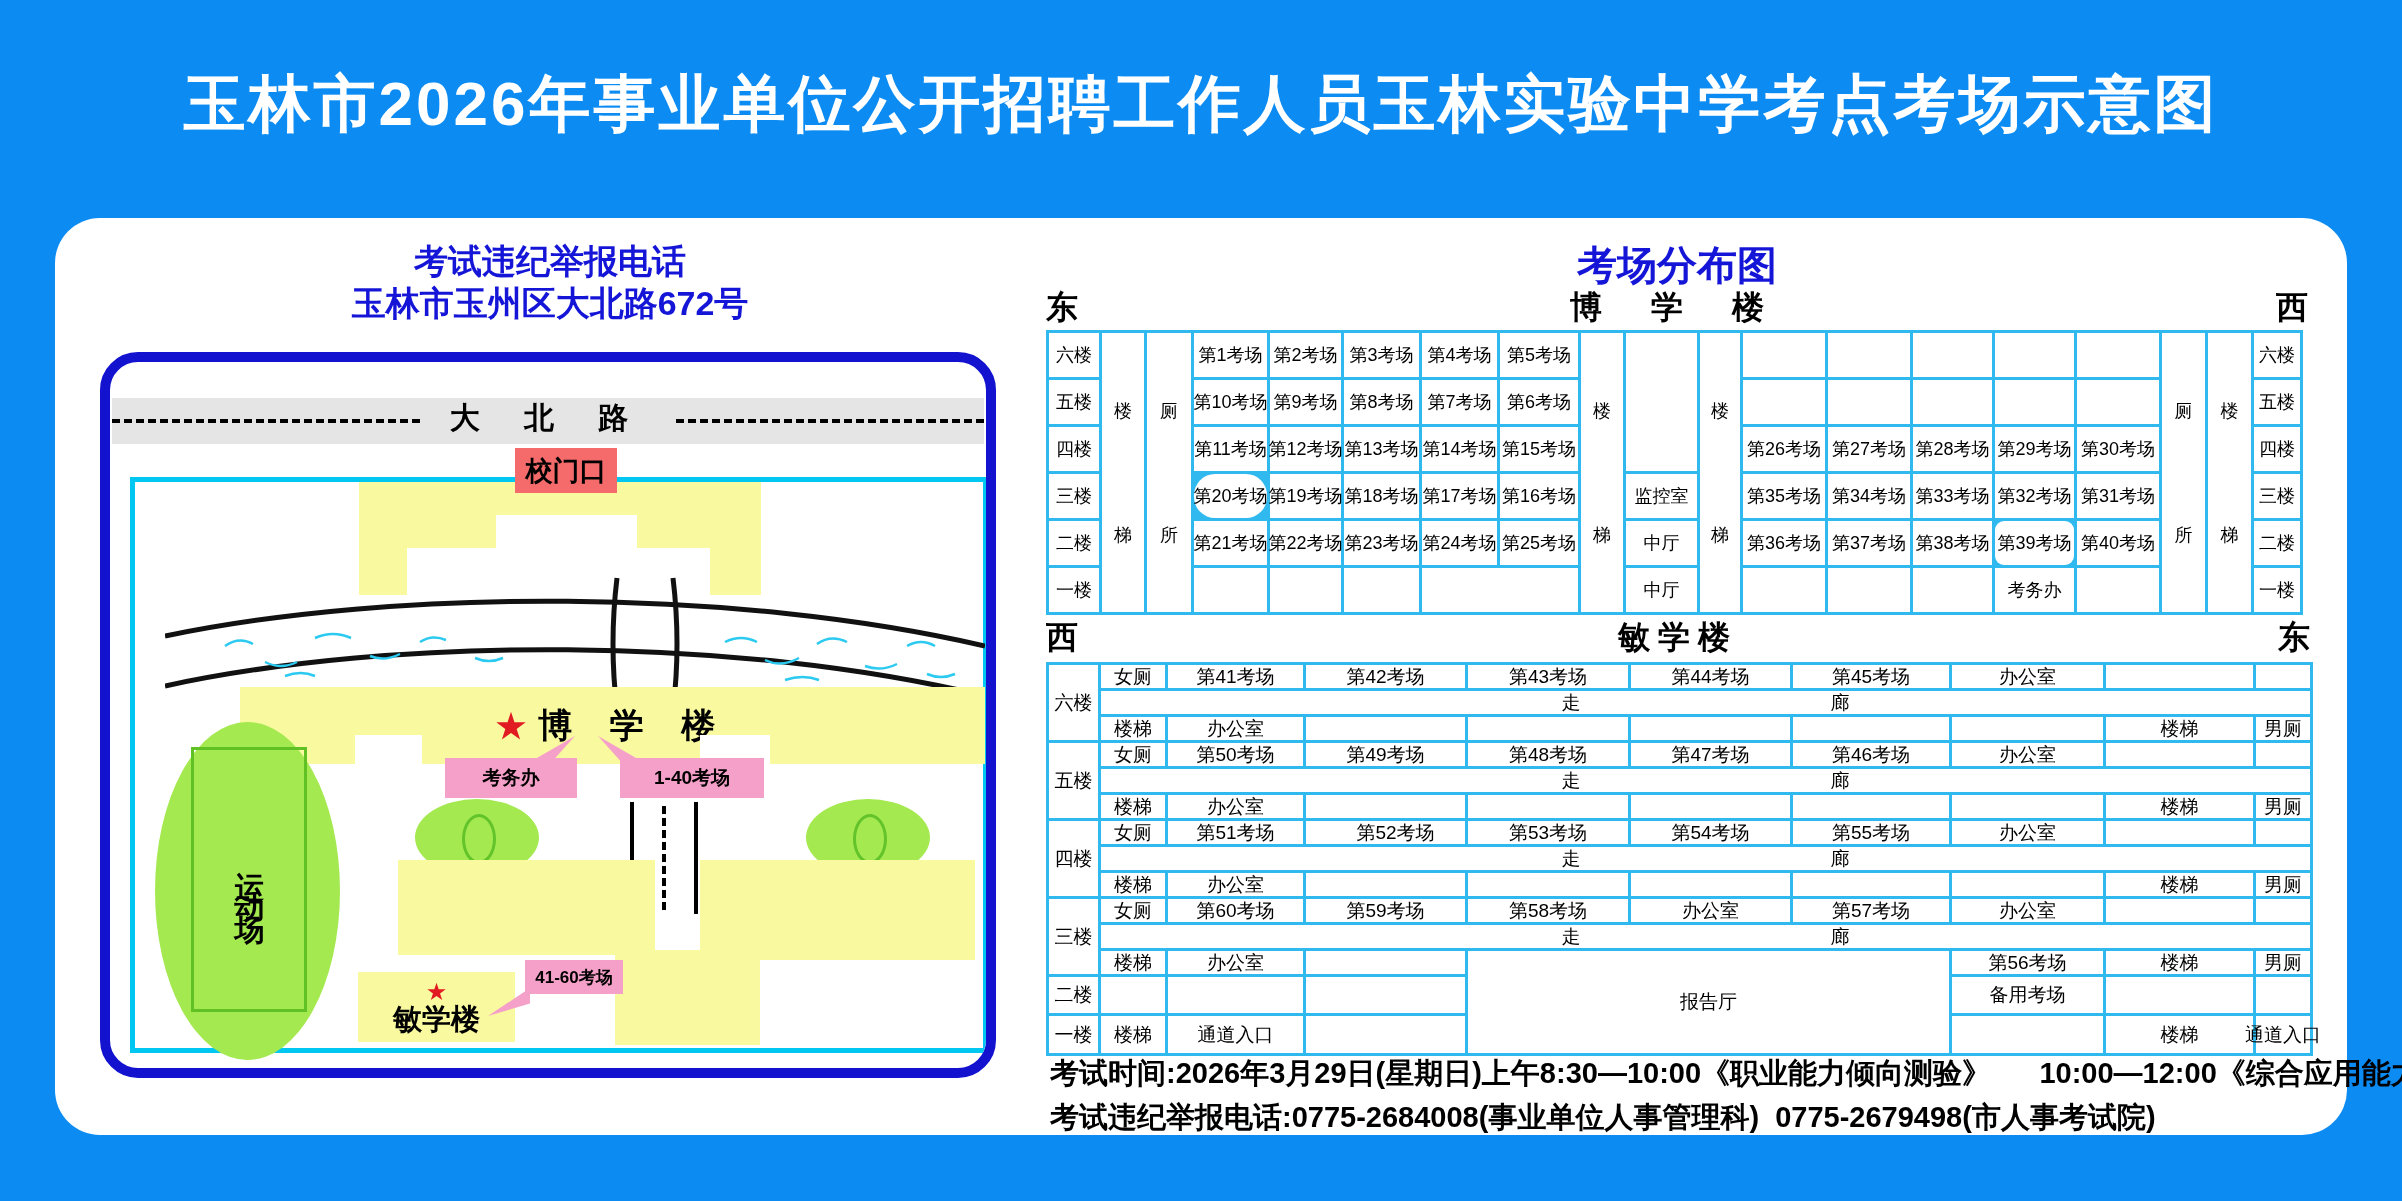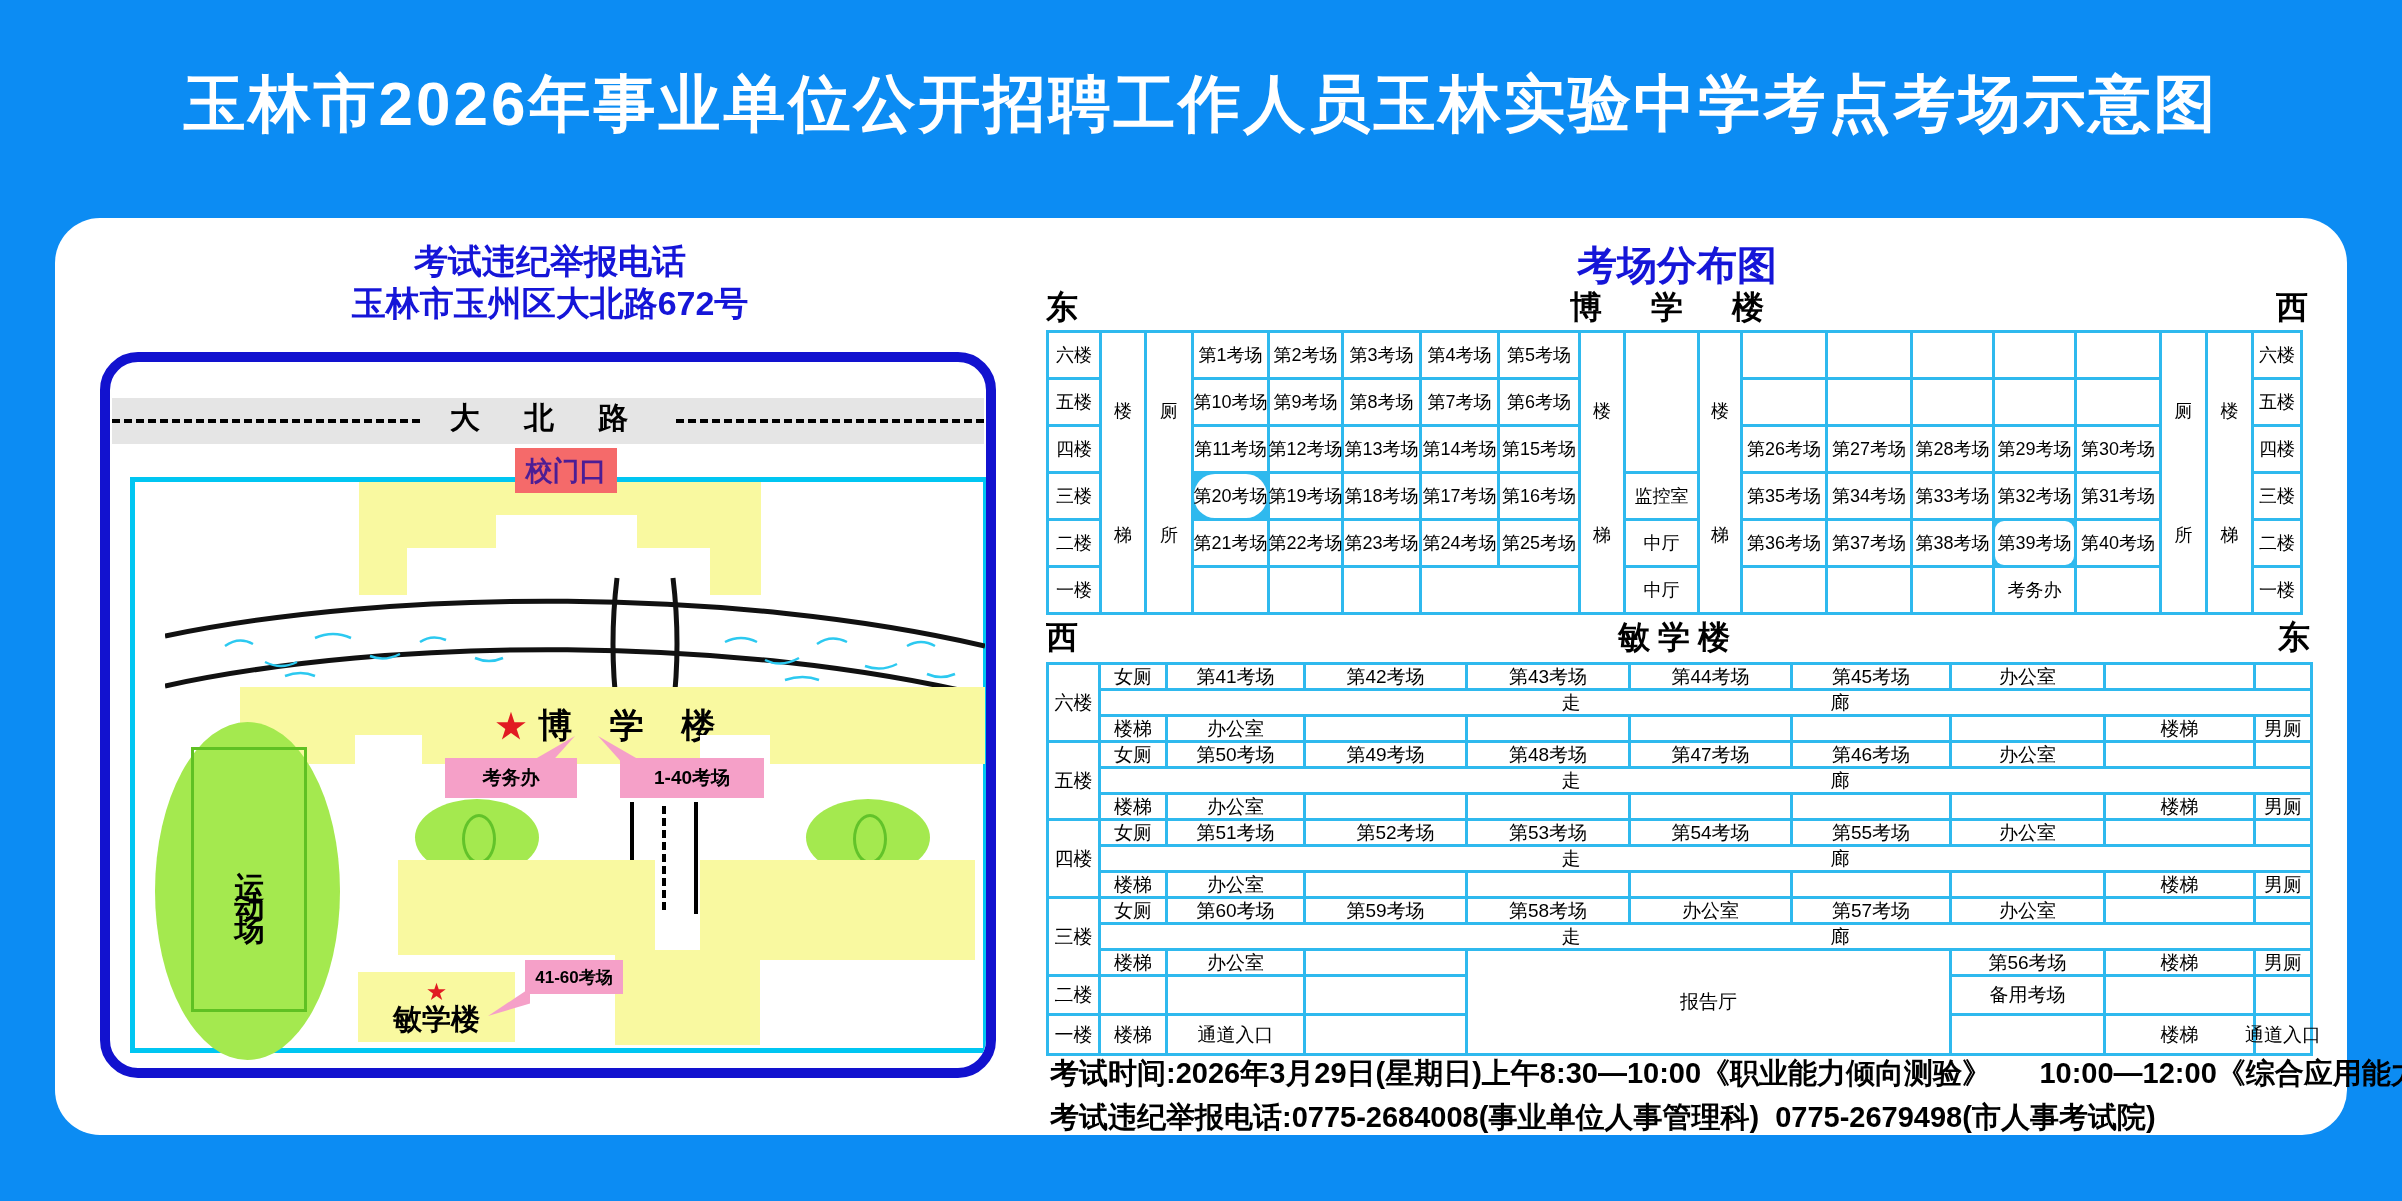--- a/index.html
+++ b/index.html
@@ -14,21 +14,21 @@
   
   #map-title{left:100px;top:240px;width:900px;text-align:center;color:#1515d8;
     font-size:34px;font-weight:800;line-height:42px;}
   #map-frame{left:100px;top:352px;width:876px;height:706px;background:#ffffff;
     border:10px solid #1212cf;border-radius:38px;overflow:hidden;}
   .road-band{left:2px;top:36px;width:872px;height:46px;background:#e5e5e5;}
   .road-dash{left:0;top:21px;width:100%;height:0;border-top:4px dashed #000;}
   .road-label{left:0;top:0;width:100%;height:28px;display:flex;align-items:flex-start;justify-content:center;}
   .road-label span{background:#e5e5e5;padding:0 26px;font-size:30px;font-weight:700;letter-spacing:18px;color:#000;}
   .gate{left:405px;top:86px;width:102px;height:45px;background:#f56a6a;display:flex;
-    align-items:center;justify-content:center;font-size:27px;font-weight:700;color:#4c1d95;z-index:5;}
+    align-items:center;justify-content:center;font-size:27px;font-weight:700;color:#000000;z-index:5;}
   .campus{left:20px;top:115px;width:848px;height:566px;border:5px solid #00c6f2;}
   .yellow{background:#f9f9a0;}
   .white-notch{background:#ffffff;}
   .bld-label{display:flex;align-items:center;justify-content:center;font-weight:700;color:#000;}
   .star{color:#e11b22;}
   .callout{background:#f5a0c8;display:flex;align-items:center;justify-content:center;
     font-size:19px;font-weight:700;color:#000;z-index:6;}
   .callout-tri{background:#f5a0c8;z-index:6;}
   .vroad{left:520px;top:440px;width:60px;height:112px;border-left:4px solid #000;border-right:4px solid #000;}
   .vroad-dash{left:28px;top:4px;height:104px;width:0;border-left:4px dashed #000;}

